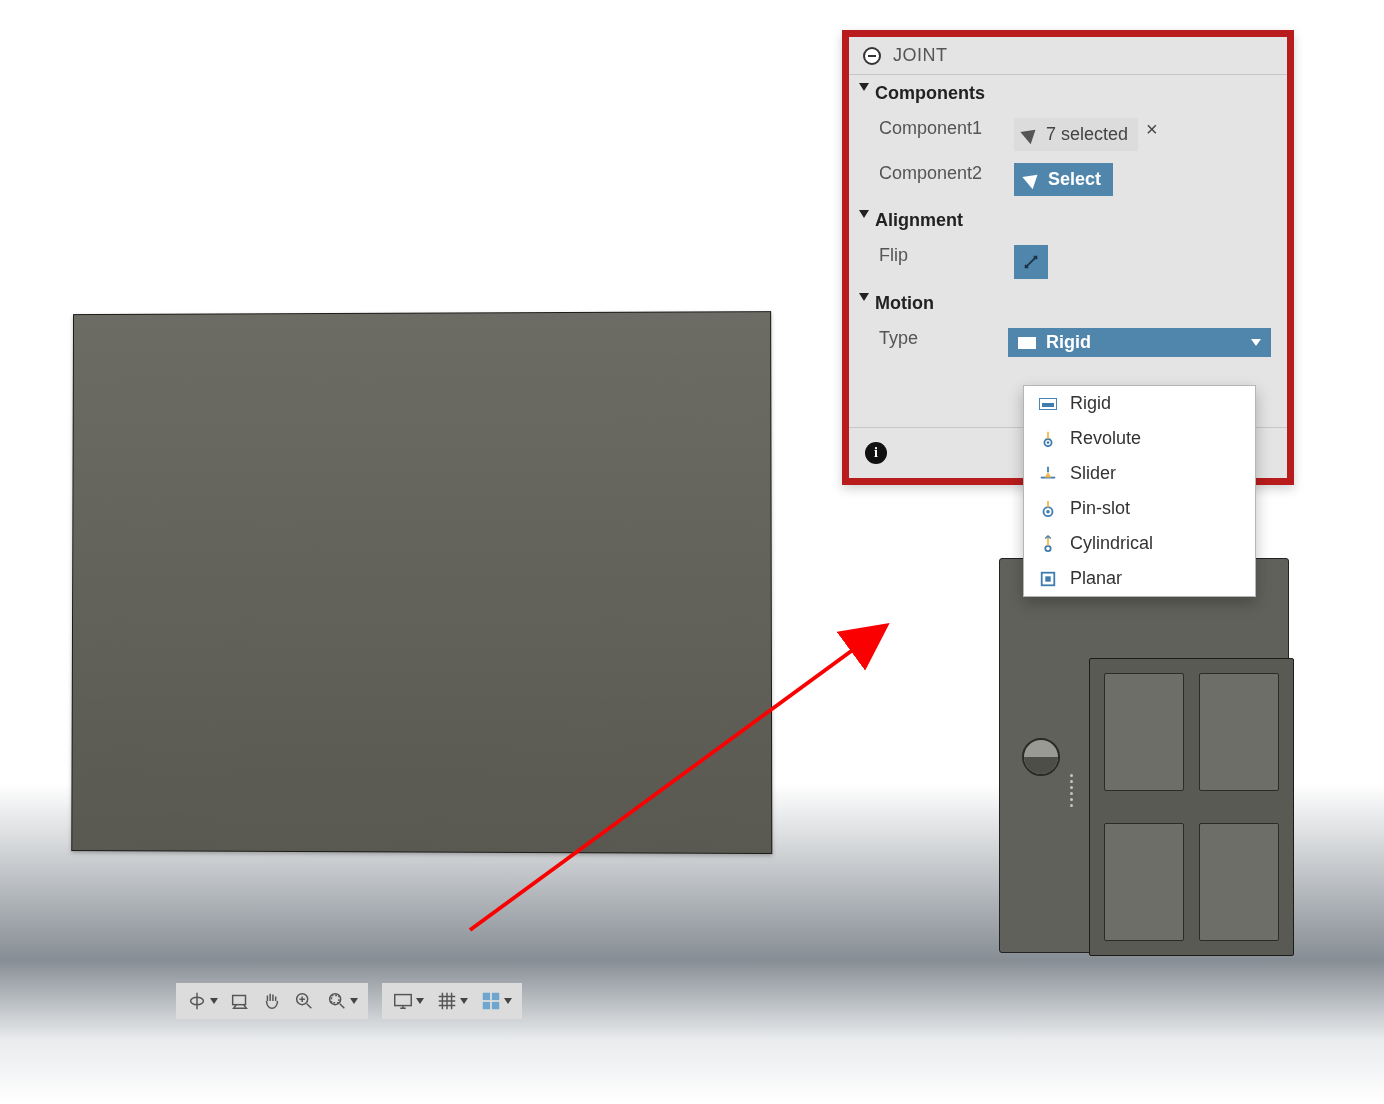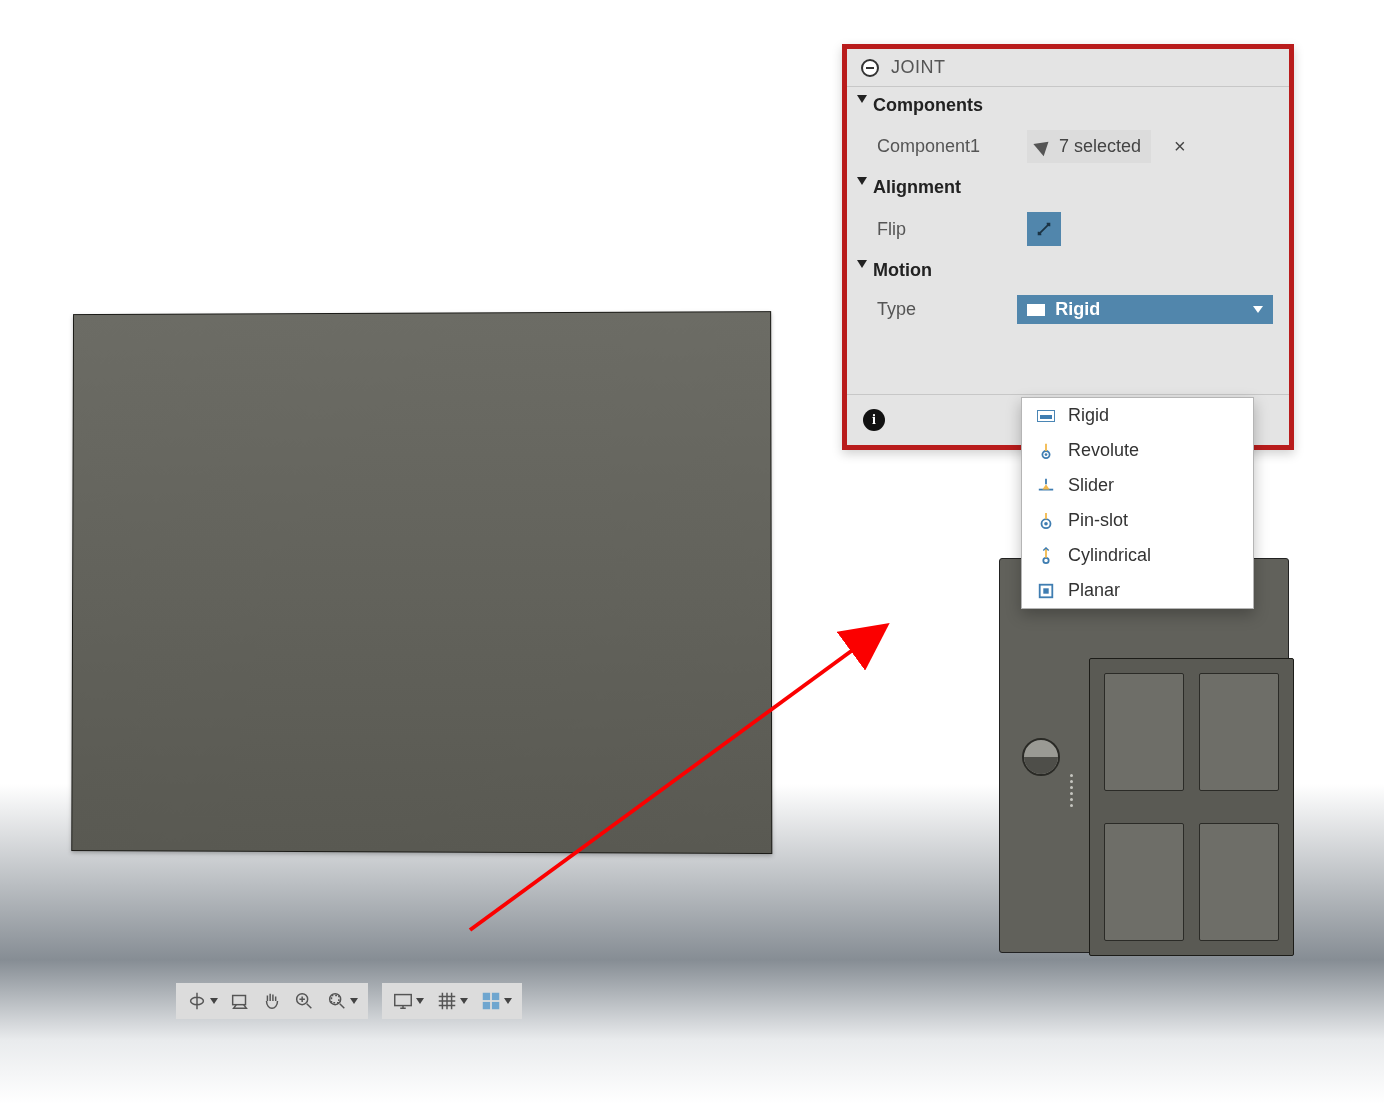--- a/index.html
+++ b/index.html
@@ -83,22 +83,22 @@
   content: ""; position: absolute; left: 2px; right: 2px; bottom: 2px;
   height: 4px; background: #3f7db1;
 }
 .model .chip .caret {
   width: 0; height: 0; border-left: 4px solid transparent;
   border-right: 4px solid transparent; border-top: 6px solid #4a4a46;
 }
 
 
 .panel {
-  position: absolute; right: 90px; top: 44px;
-  width: 452px; background: #e4e4e4; border: 5px solid #b91c1c;
+  position: absolute; right: 90px; top: 30px;
+  width: 452px; background: #e4e4e4; border: 7px solid #b91c1c;
   z-index: 10; font-size: 18px; color: #333;
   box-shadow: 0 4px 10px rgba(0,0,0,.18);
 }
 .panel-title {
   display: flex; align-items: center; gap: 12px;
   padding: 8px 14px; border-bottom: 1px solid #c7c7c7;
 }
 .panel-title .minimize {
   width: 18px; height: 18px; border-radius: 50%;
   border: 2px solid #333; background: #fff; position: relative;
@@ -110,21 +110,21 @@
 .panel-title .title-text { color: #555; letter-spacing: 0.5px; }
 .section-head {
   display: flex; align-items: flex-start; gap: 6px;
   padding: 8px 10px; font-weight: 700; color: #222;
 }
 .section-head .tri {
   width: 0; height: 0;
   border-left: 5px solid transparent; border-right: 5px solid transparent;
   border-top: 8px solid #222;
 }
-.row { display: flex; align-items: center; gap: 15px; padding: 6px 16px 6px 30px; }
+.row { display: flex; align-items: flex-start; gap: 0; padding: 6px 16px 6px 30px; }
 .row .label { width: 135px; color: #555; }
 .selectbox {
   background: #dcdcdc; padding: 6px 10px; display: flex; align-items: center; gap: 8px;
   color: #444;
 }
 .cursor-ic {
   width: 14px; height: 18px; position: relative; display: inline-block;
 }
 .cursor-ic::before {
   content: ""; position: absolute; left: 0; top: 0;
@@ -249,20 +249,27 @@
     <span>Components</span>
   </div>
   <div class="row">
     <span class="label">Component1</span>
     <span class="selectbox">
       <span class="cursor-ic"></span>
       <span>7 selected</span>
     </span>
     <span class="clear-x">×</span>
   </div>
+  <div class="row">
+    <span class="label">Component2</span>
+    <button class="btn-primary">
+      <span class="cursor-ic"></span>
+      <span>Select</span>
+    </button>
+  </div>
 
   <div class="section-head">
     <span class="tri"></span>
     <span>Alignment</span>
   </div>
   <div class="row">
     <span class="label">Flip</span>
     <button class="flip-btn">
       <svg viewBox="0 0 20 20">
         <path d="M4 16 L16 4 M13 4 h3 v3 M4 13 v3 h3"></path>

